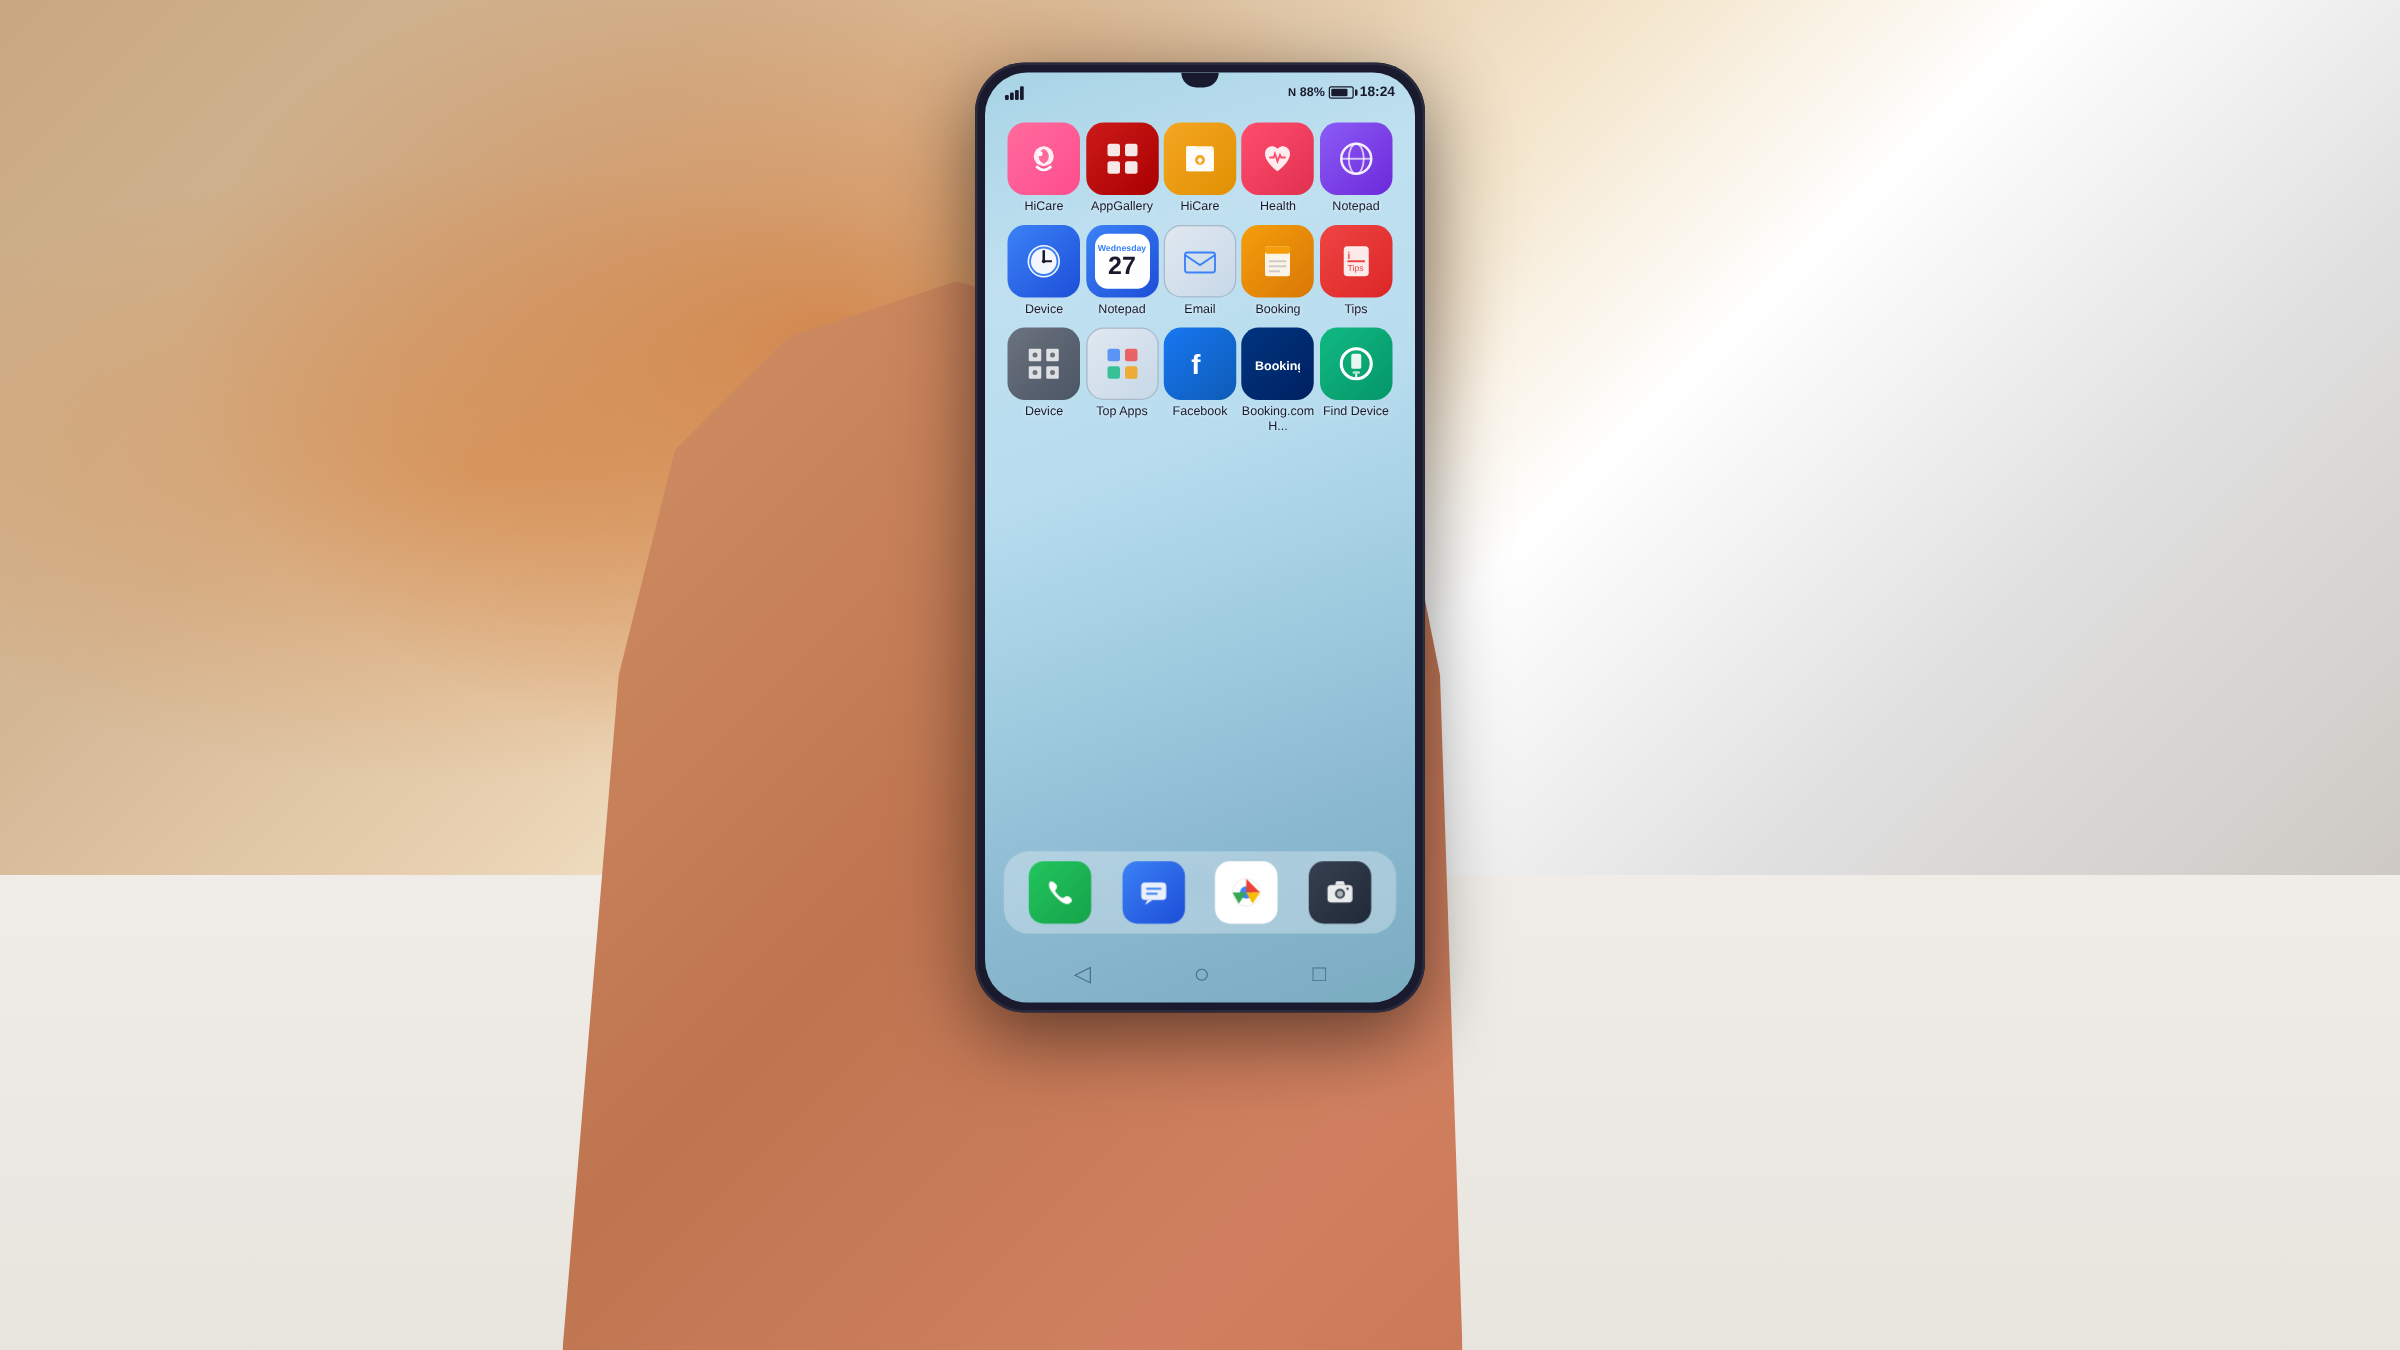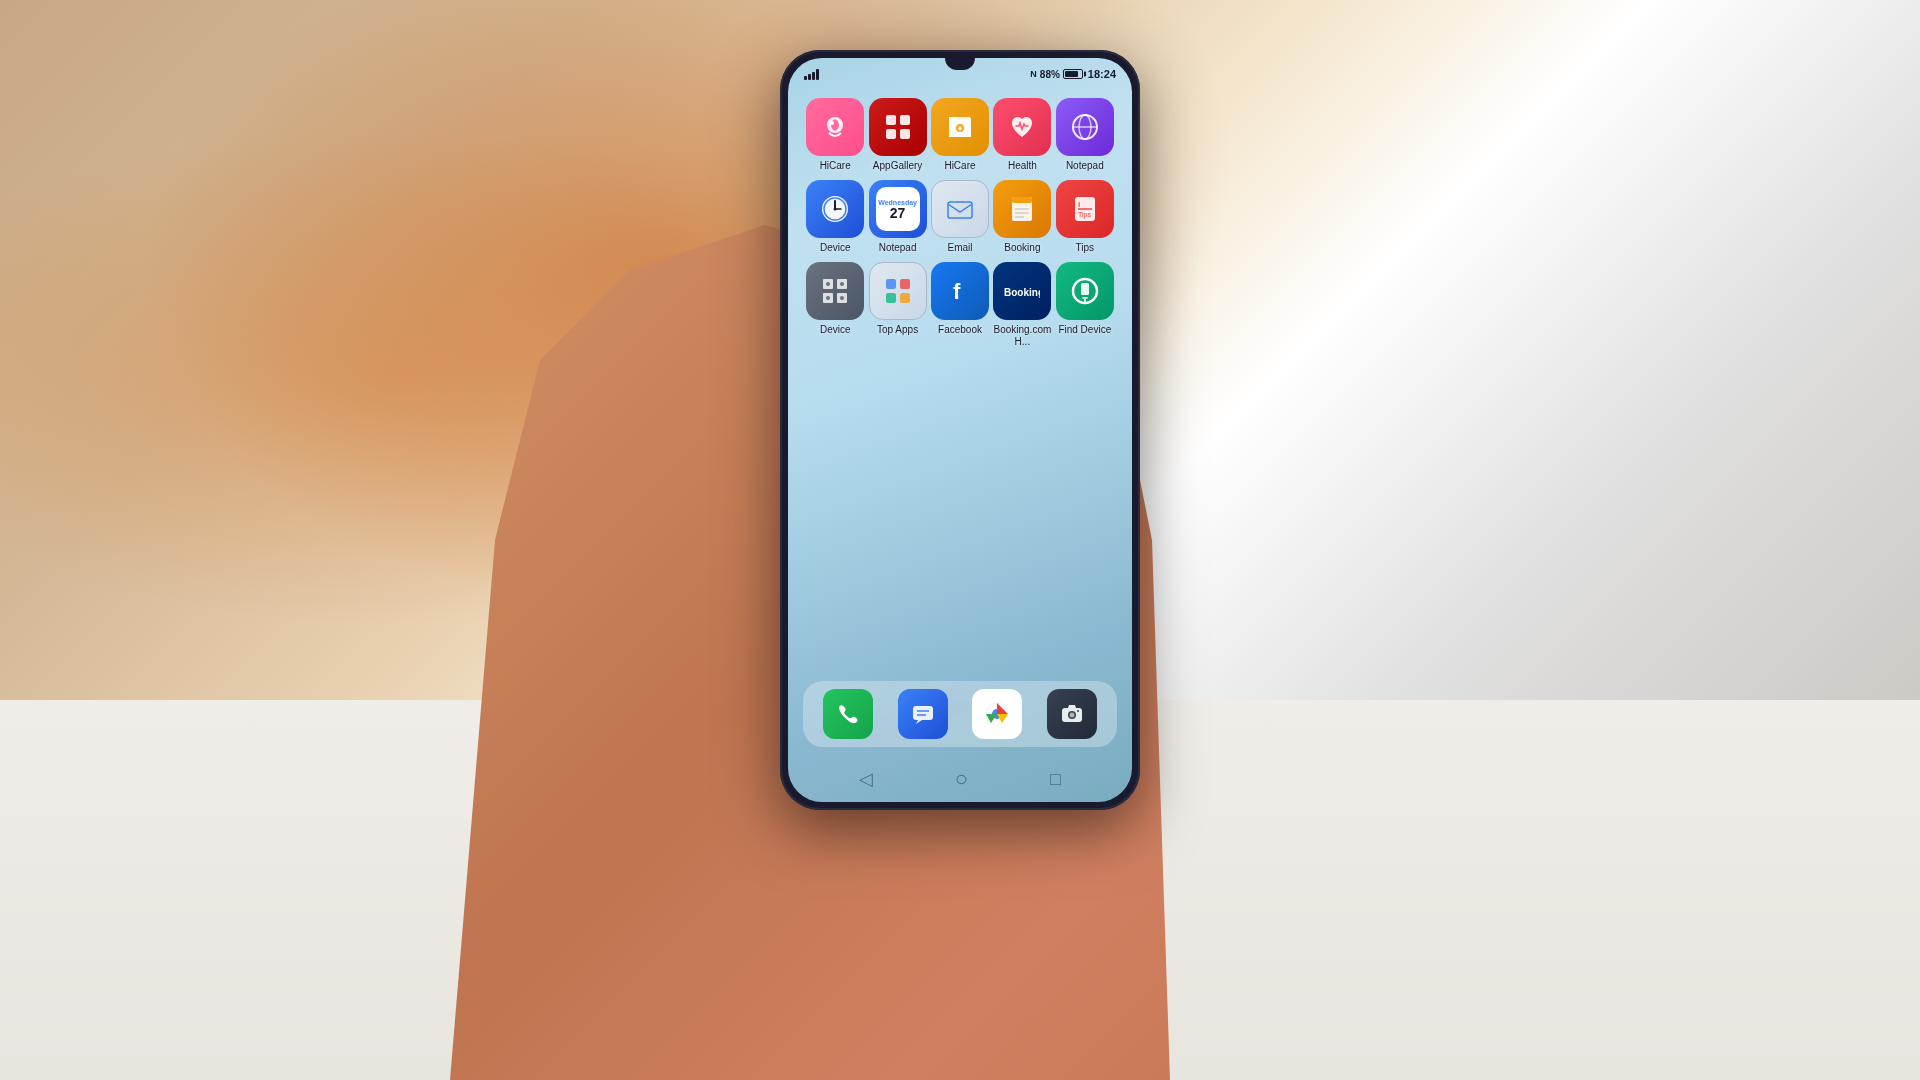--- a/index.html
+++ b/index.html
@@ -372,21 +372,21 @@
       font-weight: bold;
     }
 
     .calendar-top {
       font-size: 7px;
       color: #3b82f6;
       font-weight: bold;
     }
 
     .calendar-num {
-      font-size: 14px;
+      font-size: 20px;
       color: #1a1a2e;
       font-weight: bold;
       line-height: 1;
     }
   </style>
 </head>
 <body>
 
 <div class="bg"></div>
 <div class="bg-scene"></div>

